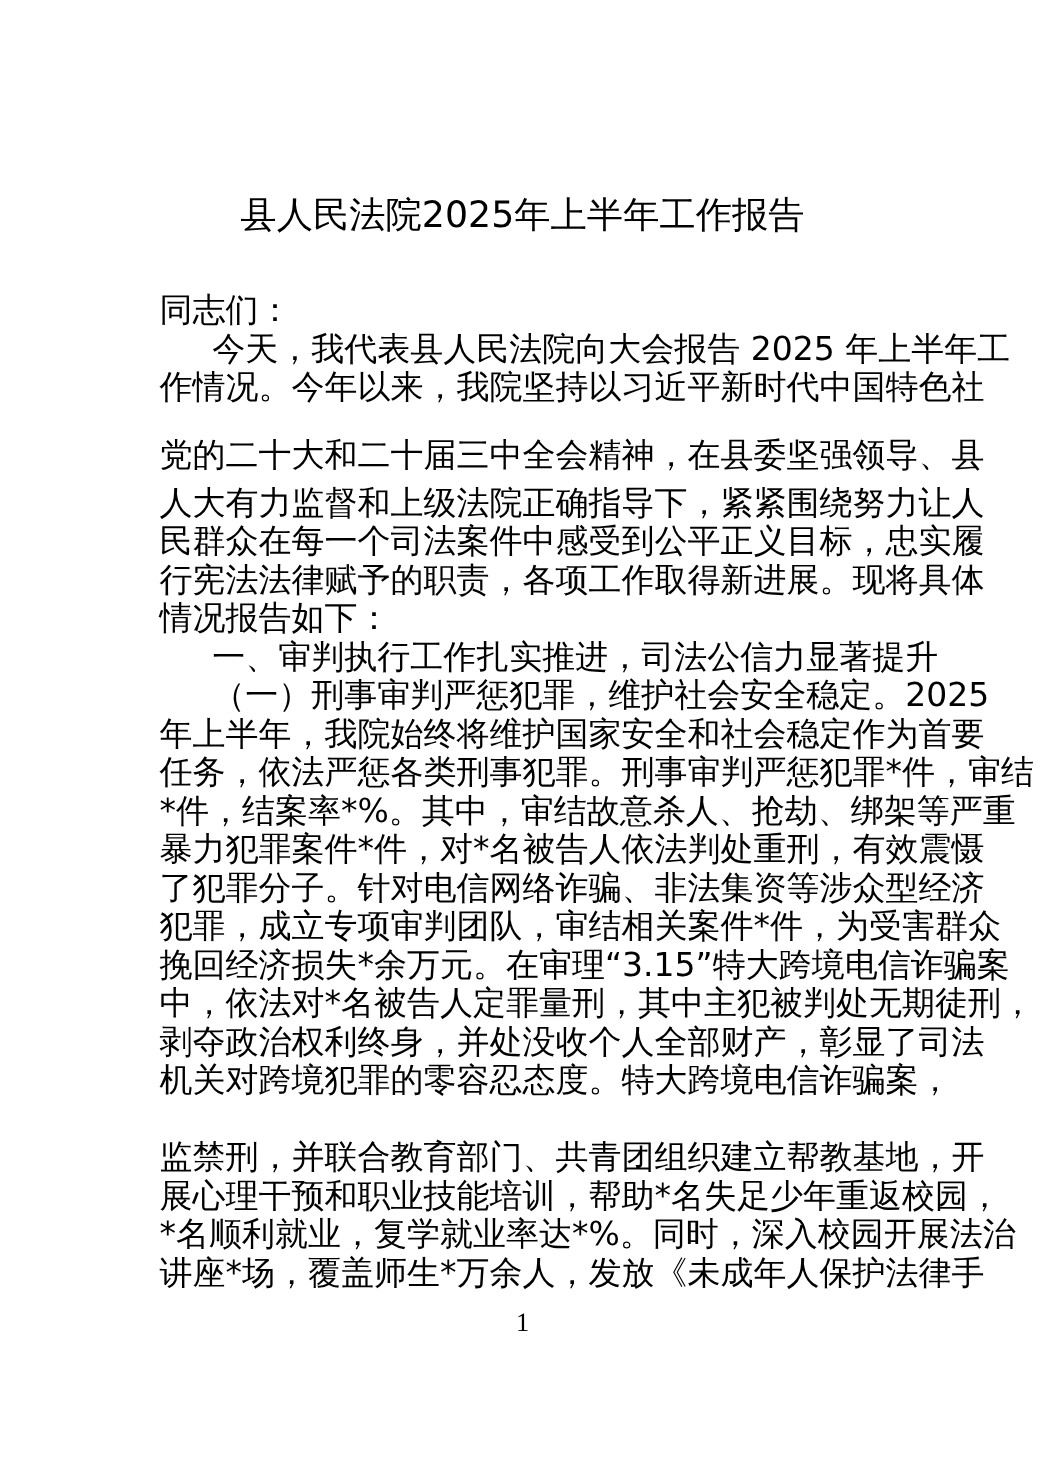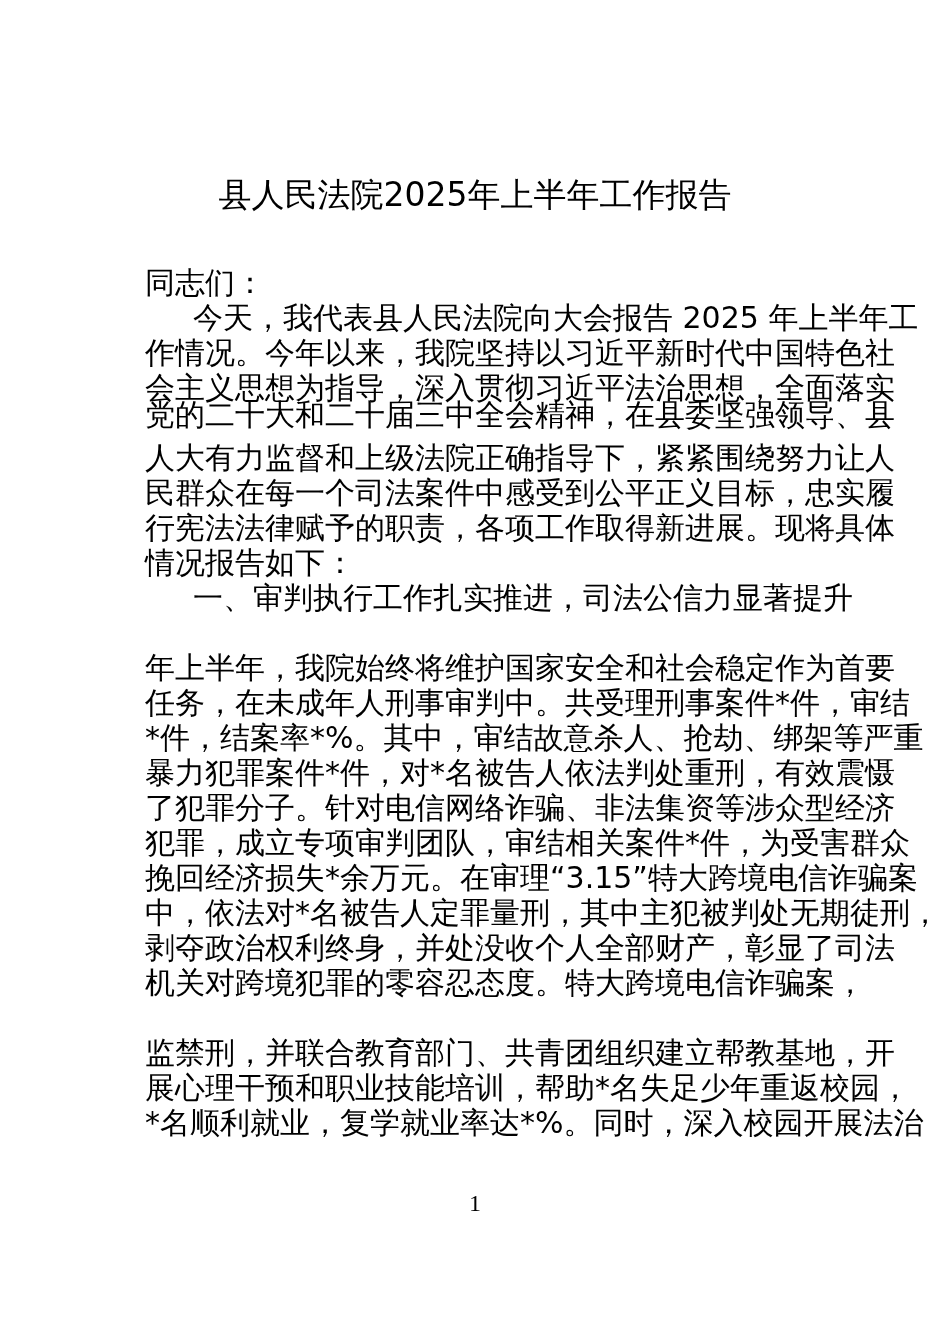--- a/index.html
+++ b/index.html
@@ -73,38 +73,39 @@
 <body>
 
 <div class="page">
 
   <div class="title">县人民法院2025年上半年工作报告</div>
 
   <div class="line last" style="top:265px;">同志们：</div>
 
   <div class="line indent" style="top:300px;">今天，我代表县人民法院向大会报告 2025 年上半年工</div>
   <div class="line" style="top:335px;">作情况。今年以来，我院坚持以习近平新时代中国特色社</div>
-  <div class="line" style="top:370px;">会主义思想为指导，深入贯彻习近平法治思想，全面落实</div>
   <div class="line" style="top:397px;">党的二十大和二十届三中全会精神，在县委坚强领导、县</div>
   <div class="line" style="top:440px;">人大有力监督和上级法院正确指导下，紧紧围绕努力让人</div>
   <div class="line" style="top:510px;">行宪法法律赋予的职责，各项工作取得新进展。现将具体</div>
   <div class="line" style="top:475px;">民群众在每一个司法案件中感受到公平正义目标，忠实履</div>
   <div class="line last" style="top:545px;">情况报告如下：</div>
 
   <div class="line heading" style="top:580px;">一、审判执行工作扎实推进，司法公信力显著提升</div>
 
+  <div class="line indent" style="top:615px;">（一）刑事审判严惩犯罪，维护社会安全稳定。2025</div>
   <div class="line" style="top:650px;">年上半年，我院始终将维护国家安全和社会稳定作为首要</div>
-  <div class="line" style="top:685px;">任务，在未成年人刑事审判中。共受理刑事案件*件，审结</div>
+  <div class="line" style="top:685px;">任务，依法严惩各类刑事犯罪。刑事审判严惩犯罪*件，审结</div>
   <div class="line" style="top:720px;">*件，结案率*%。其中，审结故意杀人、抢劫、绑架等严重</div>
   <div class="line" style="top:755px;">暴力犯罪案件*件，对*名被告人依法判处重刑，有效震慑</div>
   <div class="line" style="top:790px;">了犯罪分子。针对电信网络诈骗、非法集资等涉众型经济</div>
   <div class="line" style="top:825px;">犯罪，成立专项审判团队，审结相关案件*件，为受害群众</div>
   <div class="line" style="top:860px;">挽回经济损失*余万元。在审理“3.15”特大跨境电信诈骗案</div>
   <div class="line" style="top:895px;width:680px;">中，依法对*名被告人定罪量刑，其中主犯被判处无期徒刑，</div>
   <div class="line" style="top:930px;">剥夺政治权利终身，并处没收个人全部财产，彰显了司法</div>
   <div class="line" style="top:965px;">机关对跨境犯罪的零容忍态度。特大跨境电信诈骗案，</div>
   <div class="line" style="top:1035px;">监禁刑，并联合教育部门、共青团组织建立帮教基地，开</div>
   <div class="line" style="top:1070px;">展心理干预和职业技能培训，帮助*名失足少年重返校园，</div>
   <div class="line" style="top:1105px;">*名顺利就业，复学就业率达*%。同时，深入校园开展法治</div>
+  <div class="line" style="top:1140px;">讲座*场，覆盖师生*万余人，发放《未成年人保护法律手</div>
 
   <div class="page-number">1</div>
 
 </div>
 
 </body></html>

